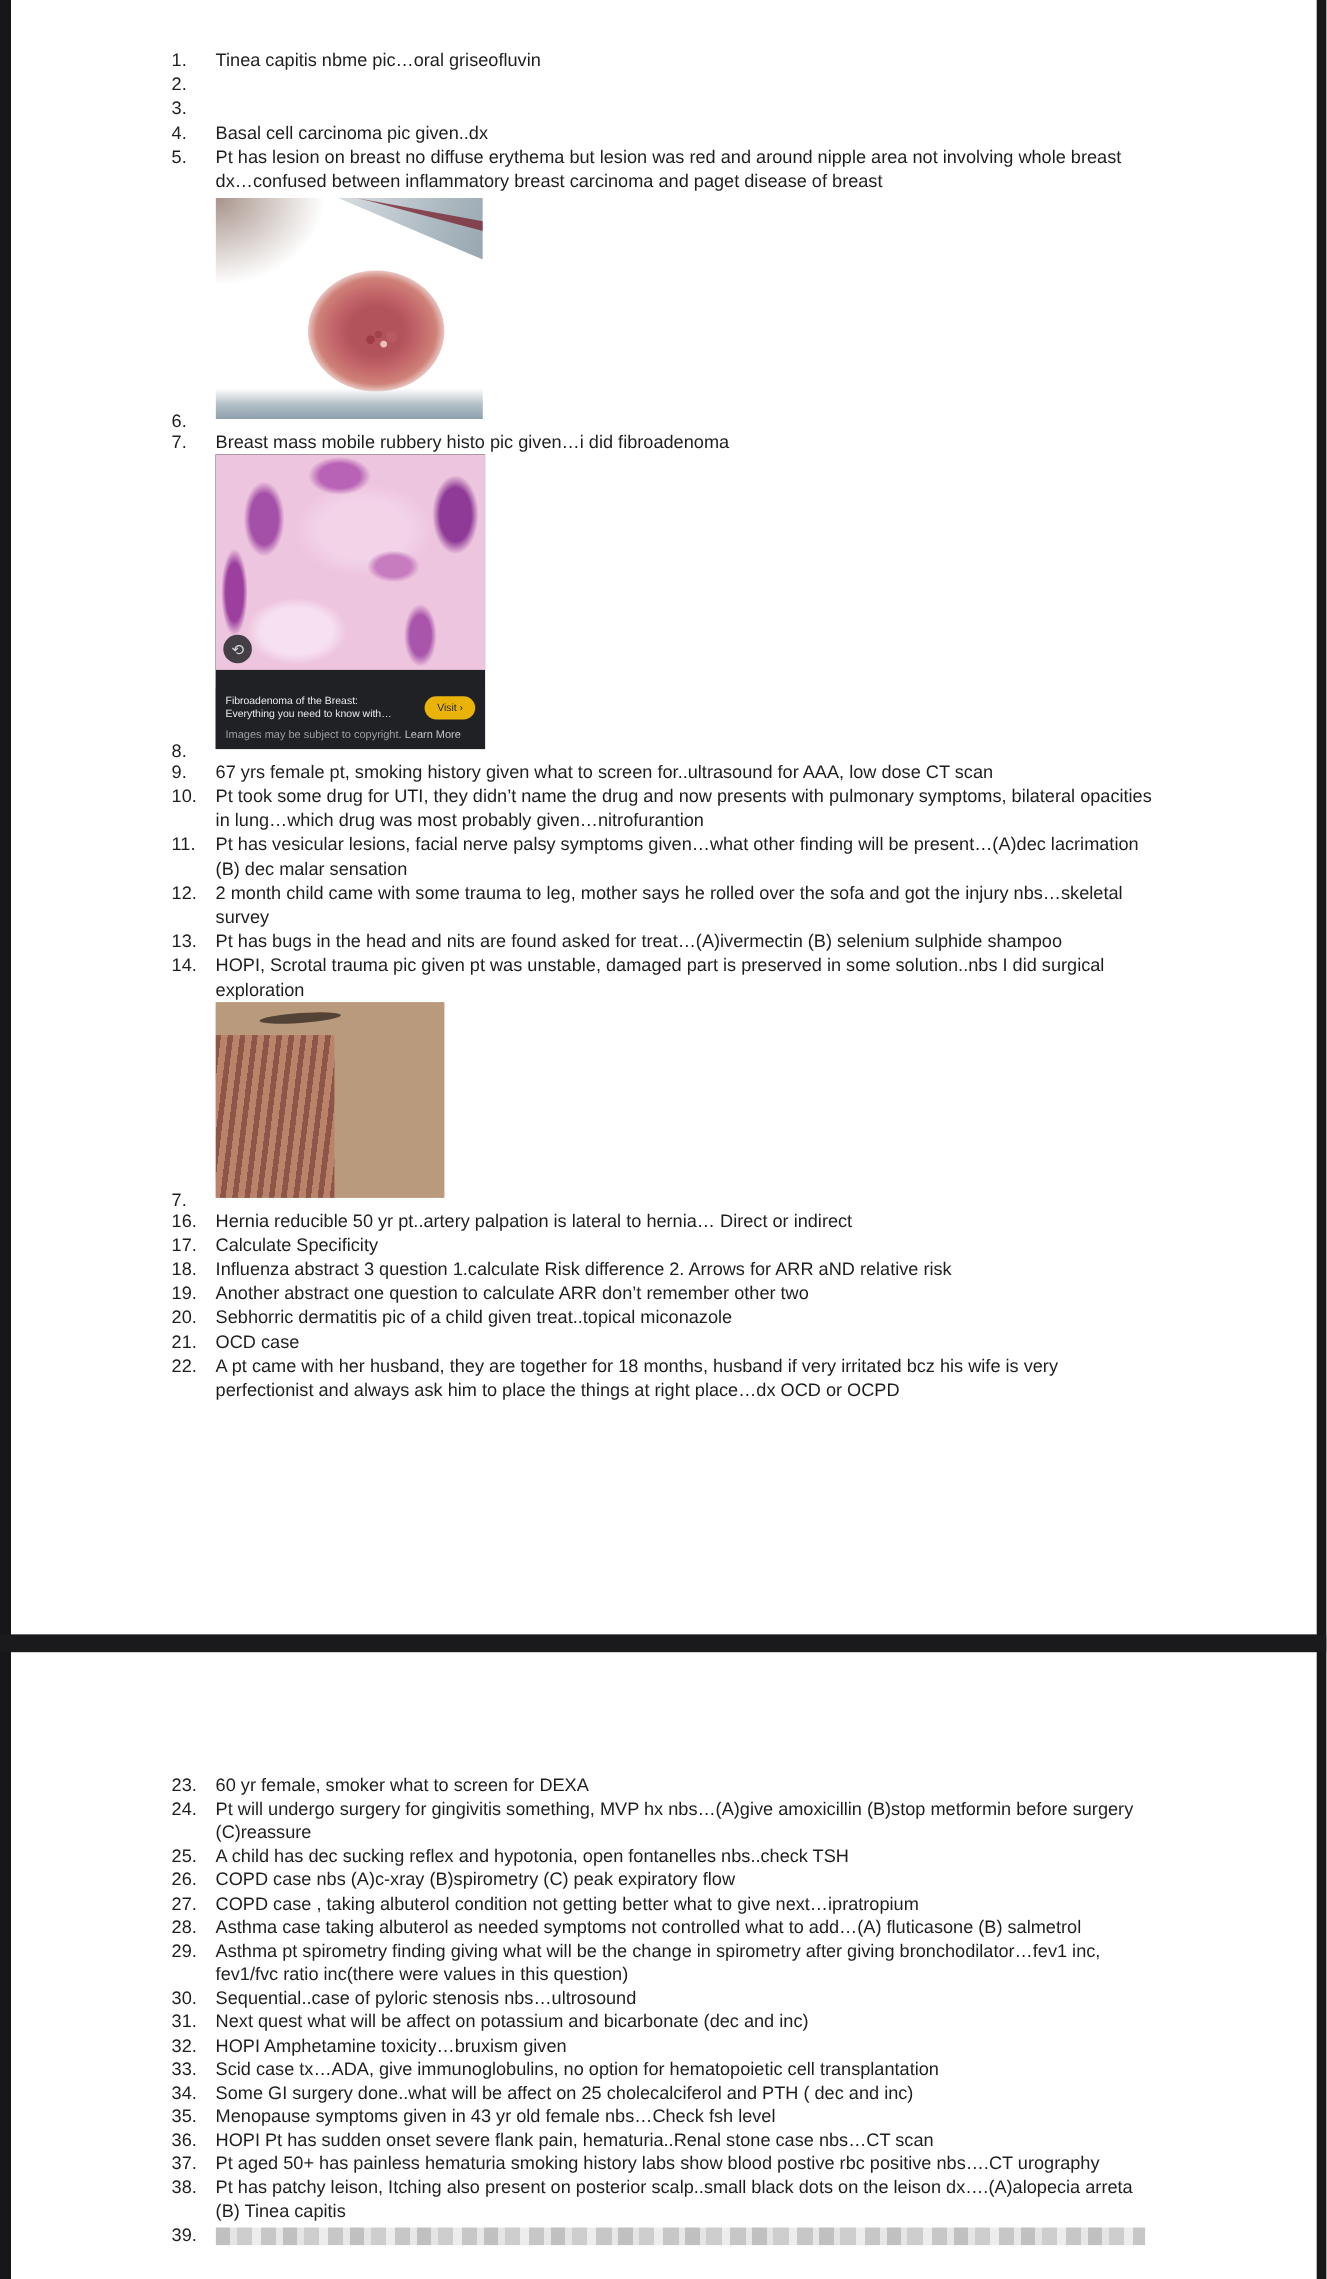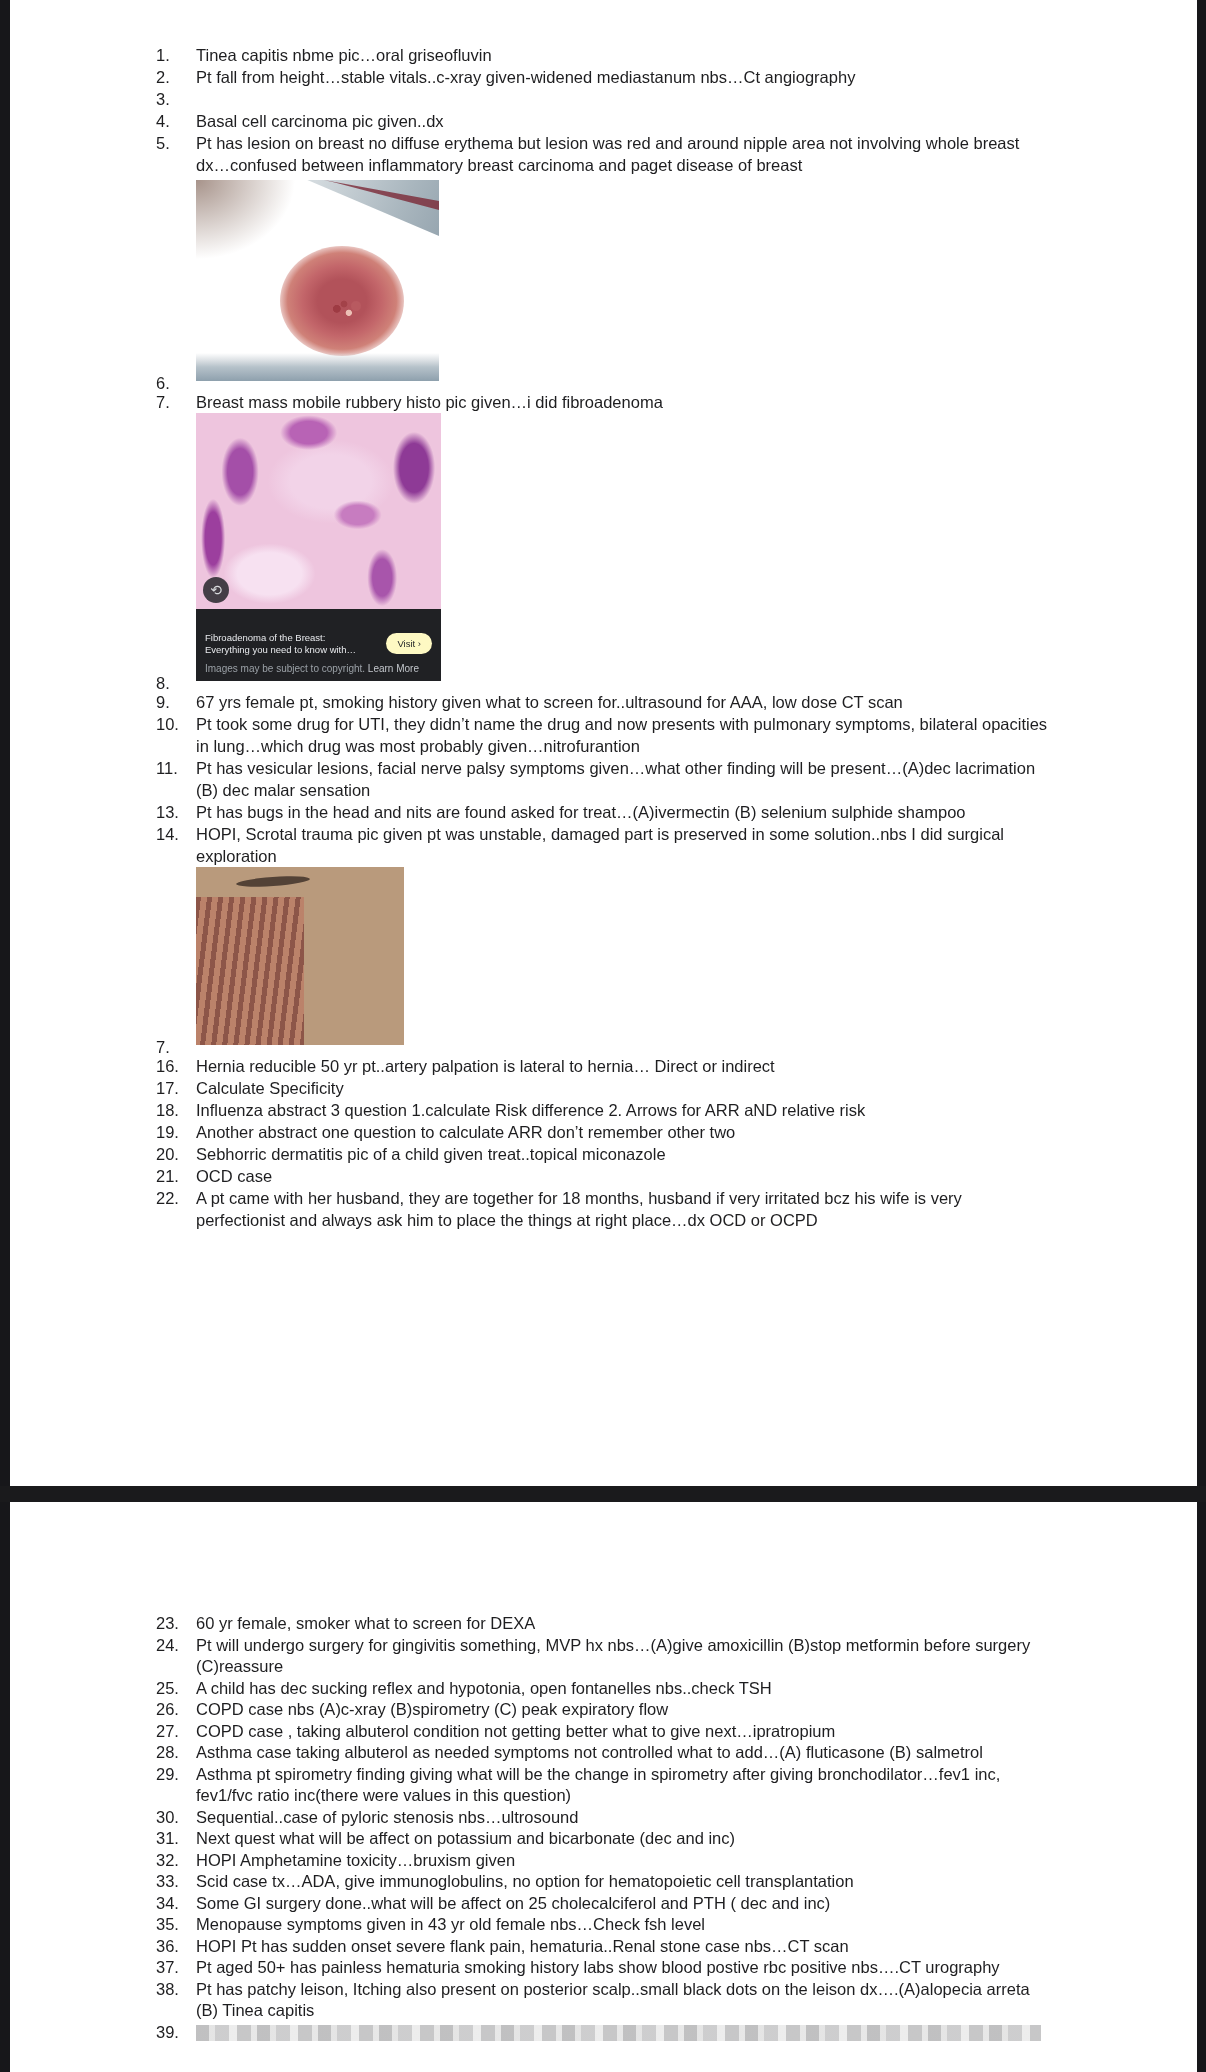--- a/index.html
+++ b/index.html
@@ -57,21 +57,21 @@
       radial-gradient(ellipse 64px 42px at 30% 82%,#f7e1f1 0 50%,rgba(0,0,0,0) 72%),
       radial-gradient(ellipse 24px 46px at 76% 84%,#a855ab 0 40%,rgba(0,0,0,0) 62%),
       radial-gradient(ellipse 90px 60px at 55% 35%,#f2d3e8 0 45%,rgba(0,0,0,0) 70%);}
   .h-lens{position:absolute;left:7px;bottom:78px;width:26px;height:26px;border-radius:50%;
     background:rgba(30,32,36,.82);color:#d8dadd;display:flex;align-items:center;justify-content:center;
     font-size:14px;line-height:1;}
   .lens-card{position:absolute;left:0;right:0;bottom:0;height:56px;background:#202124;
     box-sizing:border-box;padding:7px 9px 6px 9px;}
   .lc-top{display:flex;justify-content:space-between;align-items:flex-start;}
   .lc-titles{font-size:9.5px;line-height:11.5px;color:#e8eaed;}
-  .lc-visit{height:21px;padding:0 11px;border-radius:11px;background:#fef9c3;color:#1f2125;
+  .lc-visit{height:21px;padding:0 11px;border-radius:11px;background:#eab308;color:#1f2125;
     font-size:9.5px;display:flex;align-items:center;margin-top:1px;white-space:nowrap;}
   .lc-copy{font-size:10px;color:#9aa0a6;margin-top:3px;white-space:nowrap;}
   .lc-copy .lm{color:#c2c6cb;}
   .lc-actions{display:flex;gap:8px;margin-top:4px;}
   .lc-btn{flex:1;height:19px;border-radius:10px;background:#3b3e43;color:#e3e5e8;font-size:9px;
     display:flex;align-items:center;justify-content:center;gap:4px;}
   .lc-btn .ic{font-size:10px;line-height:1;color:#cfd3d8;}
 
   
   .scrotal{width:208px;height:178px;background-color:#b99a7c;
@@ -98,21 +98,20 @@
 
 <div class="frame">
   <section class="page page1">
     <div class="rows" id="rows-p1">
         <div class="row">
           <span class="num">1.</span>
           <div class="txt">Tinea capitis nbme pic…oral griseofluvin</div>
         </div>
         <div class="row">
           <span class="num">2.</span>
-          <div class="txt">Pt fall from height…stable vitals..c-xray given-widened mediastanum nbs…Ct angiography</div>
         </div>
         <div class="row">
           <span class="num">3.</span>
         </div>
         <div class="row">
           <span class="num">4.</span>
           <div class="txt">Basal cell carcinoma pic given..dx</div>
         </div>
         <div class="row">
           <span class="num">5.</span>
@@ -171,20 +170,24 @@
         </div>
         <div class="row">
           <span class="num">10.</span>
           <div class="txt">Pt took some drug for UTI, they didn’t name the drug and now presents with pulmonary symptoms, bilateral opacities in lung…which drug was most probably given…nitrofurantion</div>
         </div>
         <div class="row">
           <span class="num">11.</span>
           <div class="txt">Pt has vesicular lesions, facial nerve palsy symptoms given…what other finding will be present…(A)dec lacrimation (B) dec malar sensation</div>
         </div>
         <div class="row">
+          <span class="num">12.</span>
+          <div class="txt">2 month child came with some trauma to leg, mother says he rolled over the sofa and got the injury nbs…skeletal survey</div>
+        </div>
+        <div class="row">
           <span class="num">13.</span>
           <div class="txt">Pt has bugs in the head and nits are found asked for treat…(A)ivermectin (B) selenium sulphide shampoo</div>
         </div>
         <div class="row">
           <span class="num">14.</span>
           <div class="txt">HOPI, Scrotal trauma pic given pt was unstable, damaged part is preserved in some solution..nbs I did surgical exploration</div>
         </div>
         <div class="row fig">
           <span class="num">7.</span>
           <div class="figure scrotal">

